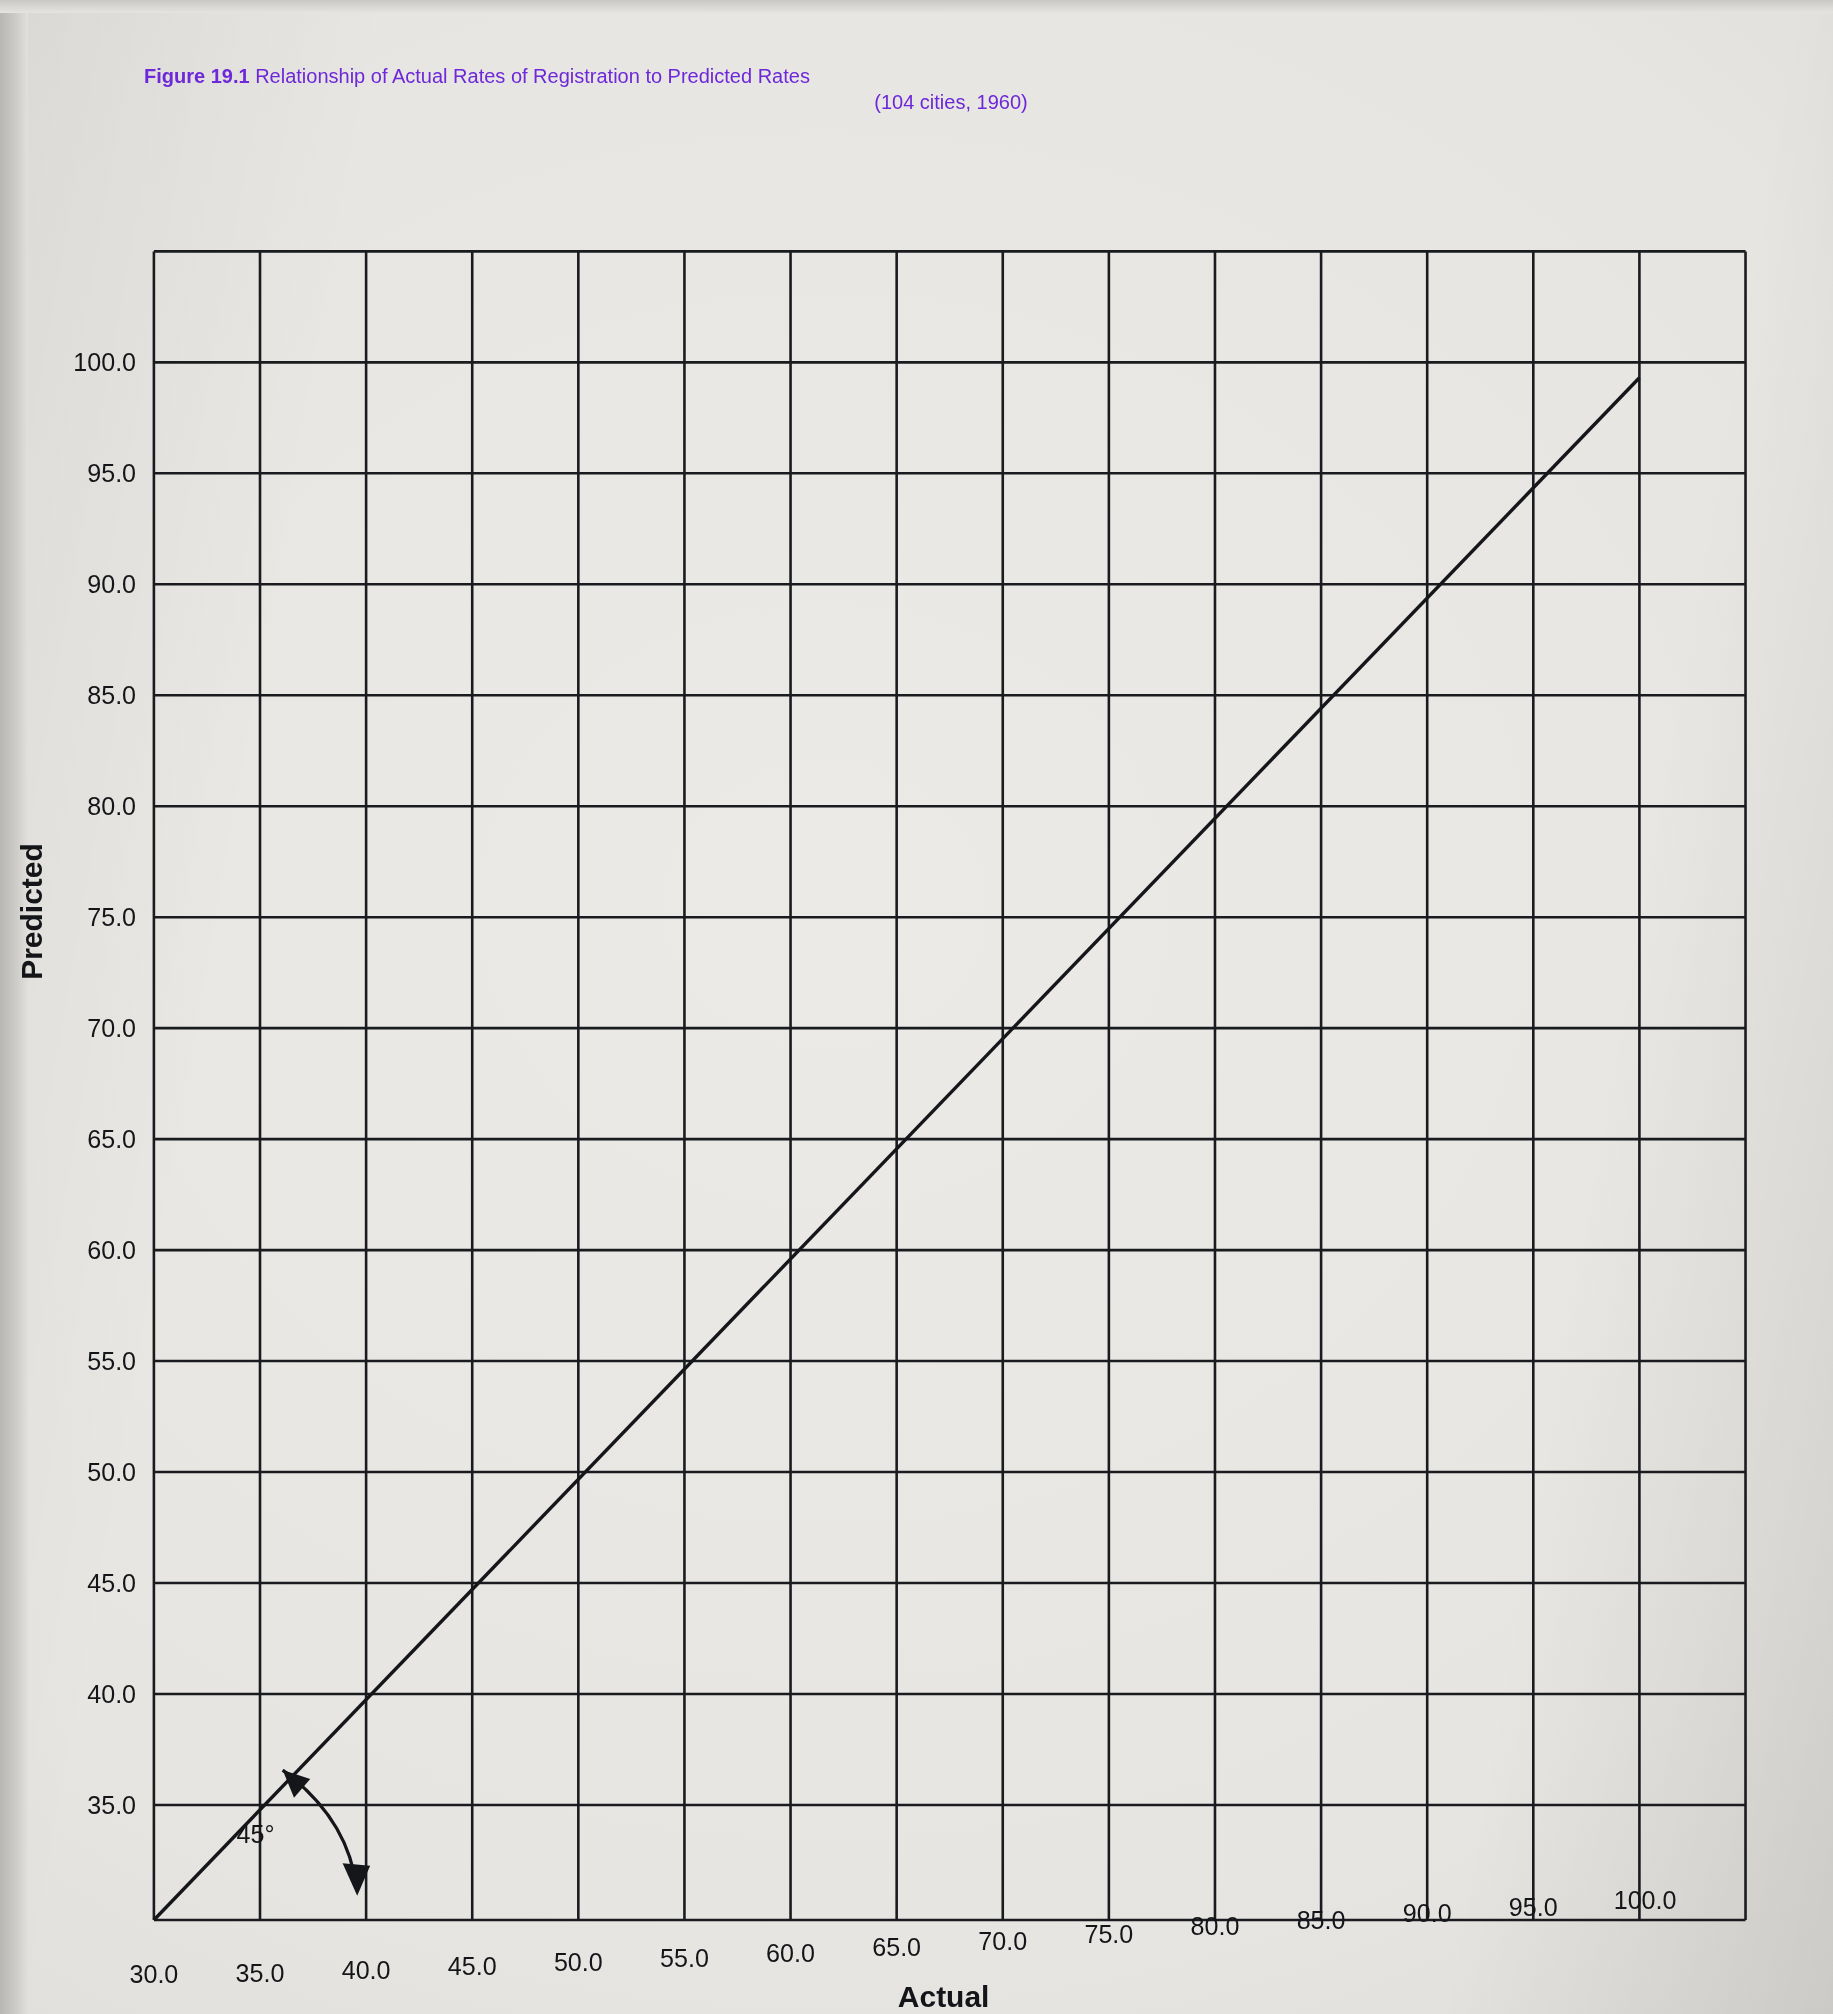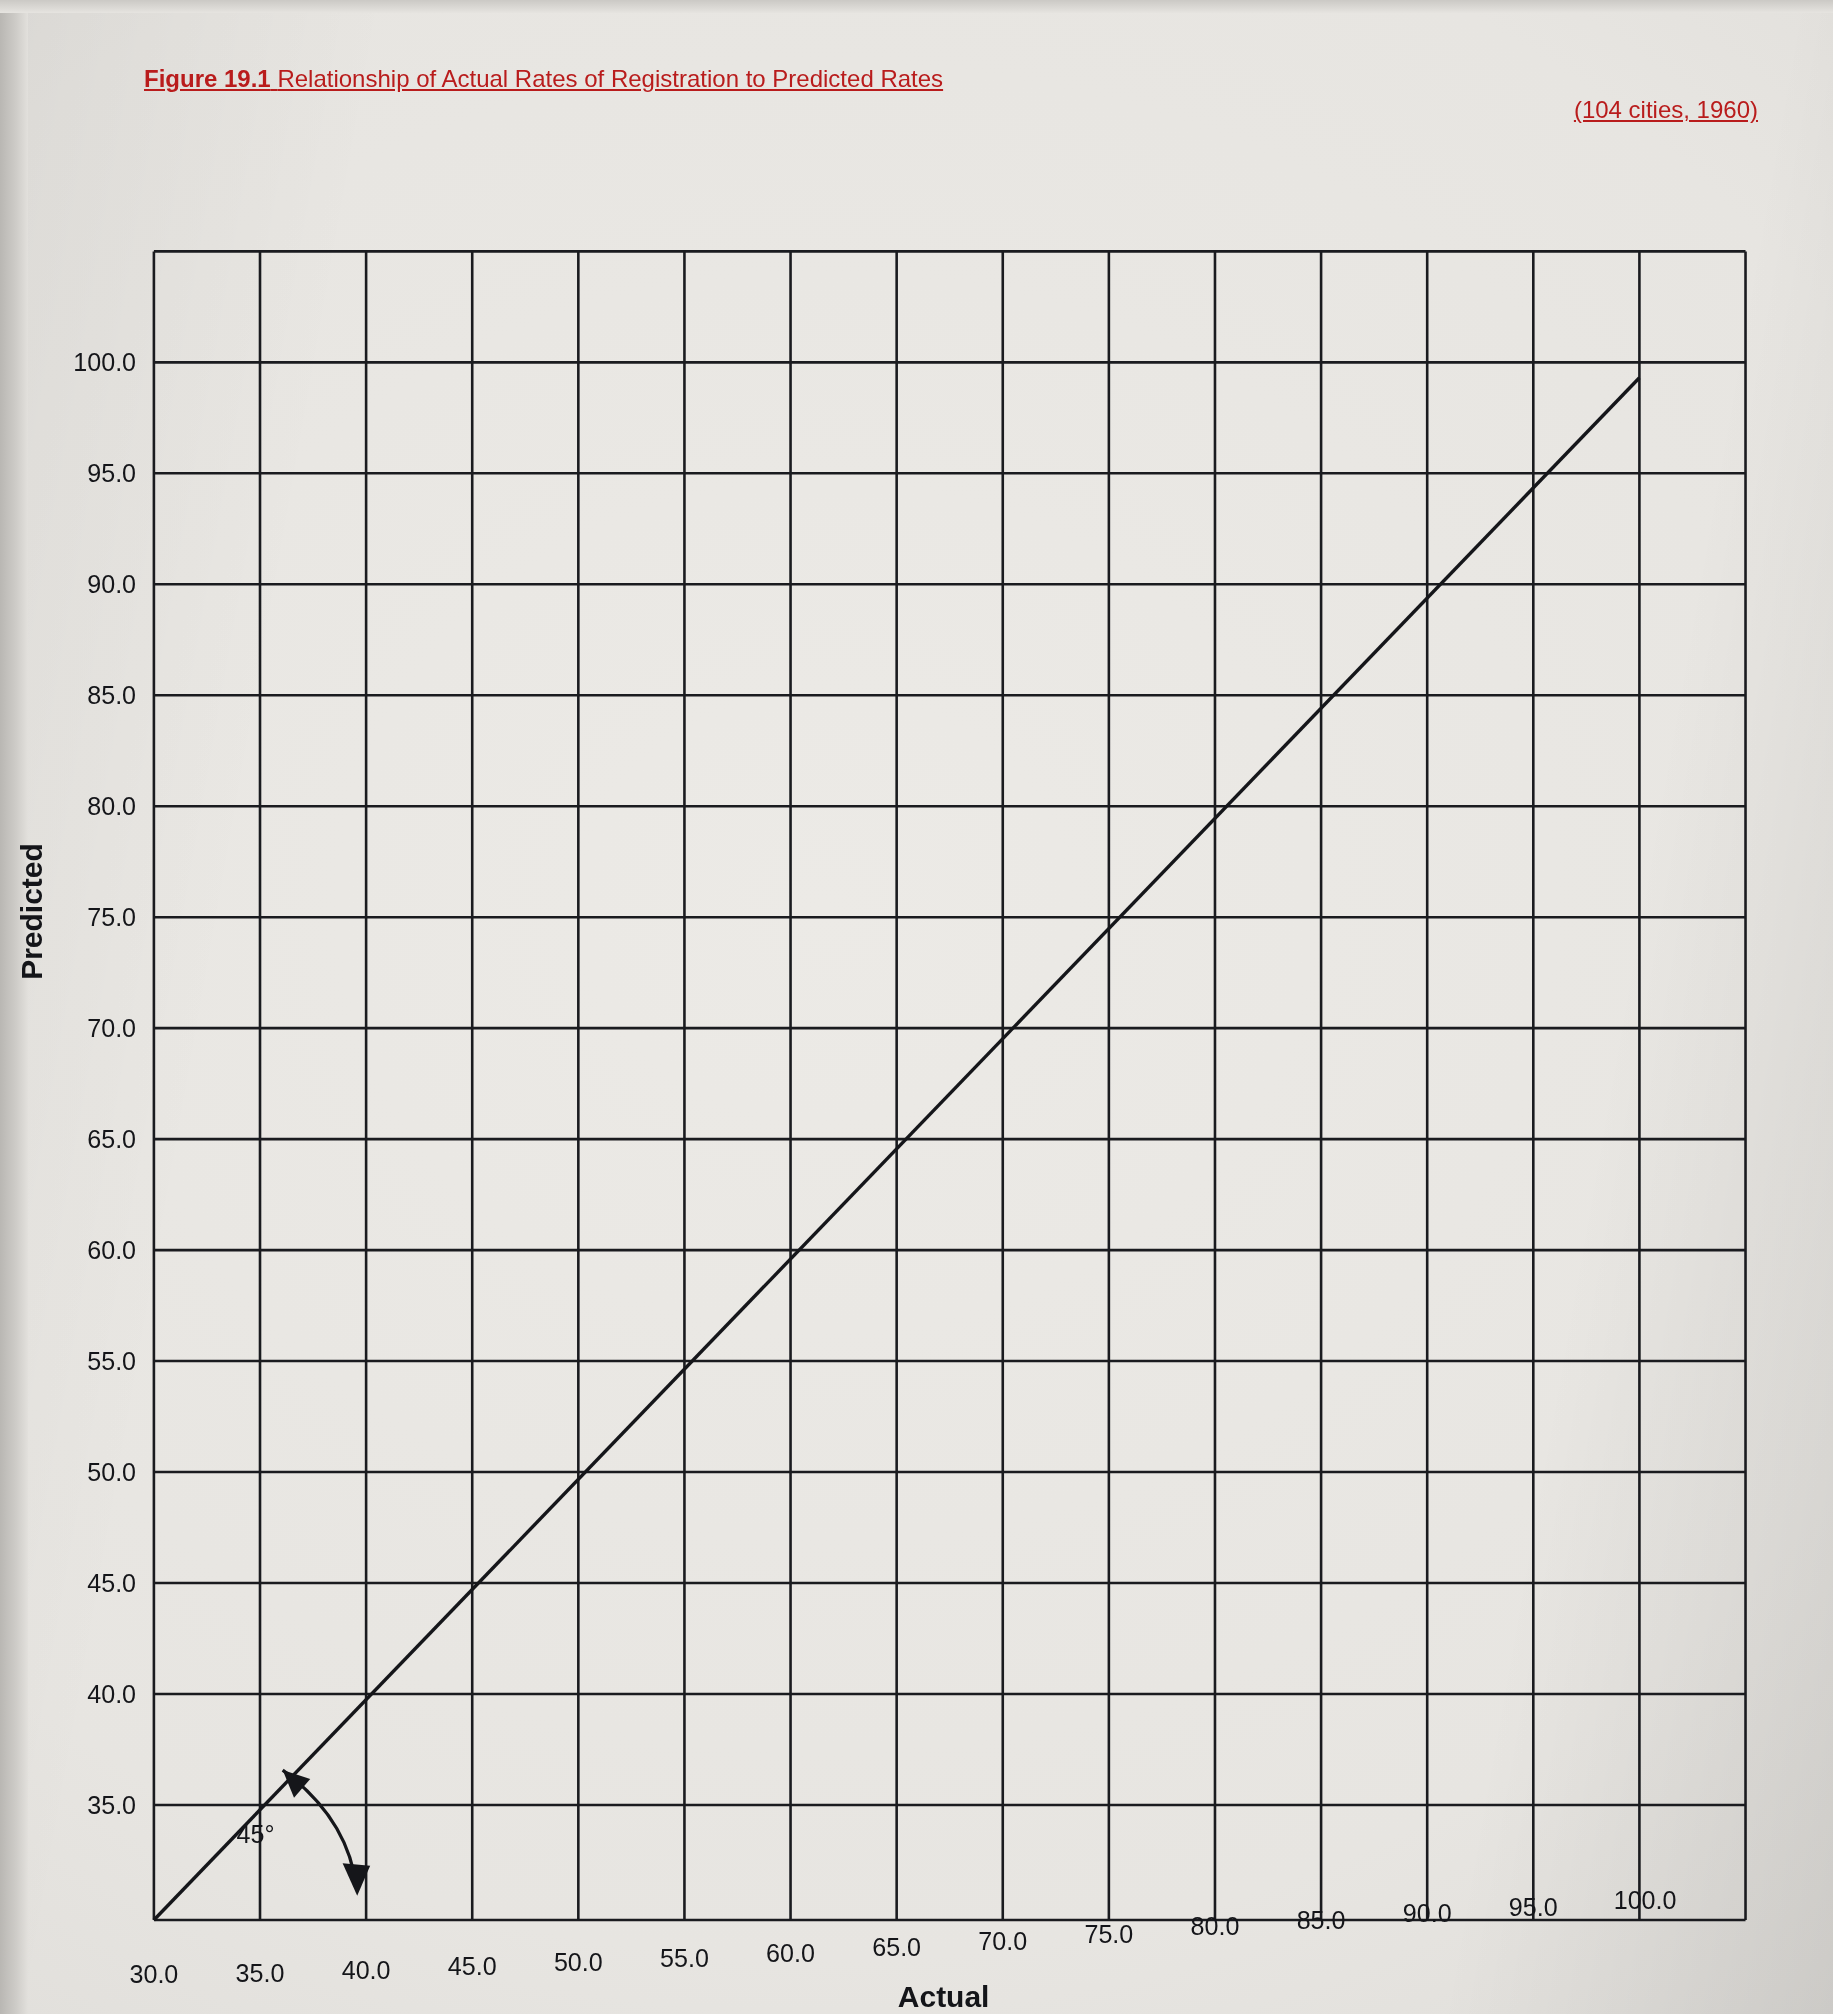--- a/index.html
+++ b/index.html
@@ -47,32 +47,31 @@
     height: 13px;
     background: linear-gradient(180deg, #cbc9c5 0%, #e6e4e0 100%);
   }
 
   
   #caption {
     position: absolute;
     left: 144px;
     top: 63px;
     width: 1614px;
-    color: #b91c1c;
-    font-size: 24px;
+    color: #6d28d9;
+    font-size: 20px;
     line-height: 1.30;
     text-align: justify;
-    text-decoration: underline;
   }
   #caption .fig-label {
     font-weight: bold;
   }
   #caption .cap-line2 {
     display: block;
-    text-align: right;
+    text-align: center;
   }
 
   
   #chart-wrap {
     position: absolute;
     left: 0;
     top: 0;
     width: 1833px;
     height: 2015px;
   }

